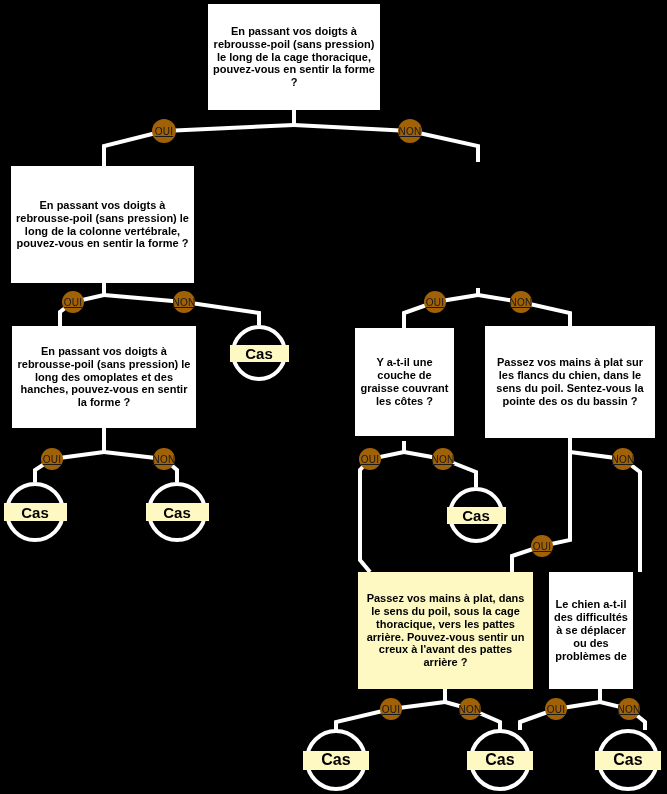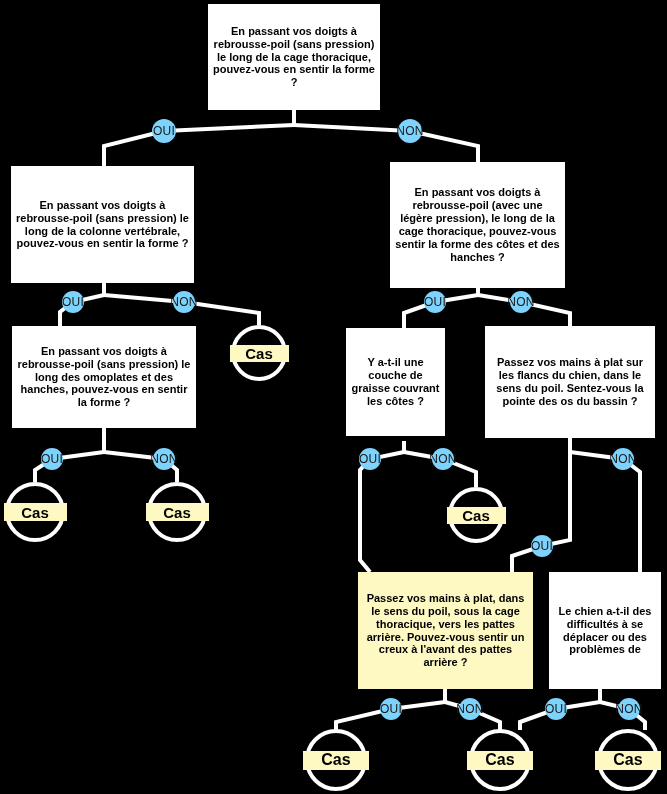--- a/index.html
+++ b/index.html
@@ -60,28 +60,29 @@
     display: flex;
     align-items: center;
     justify-content: center;
     box-sizing: border-box;
     overflow: hidden;
     white-space: nowrap;
   }
   .branch-label {
     position: absolute;
     border-radius: 50%;
-    background: #7dd3fc;
+    background: #a16207;
     color: #1a1a1a;
     display: flex;
     align-items: center;
     justify-content: center;
-    font-size: 12px;
+    font-size: 10px;
     letter-spacing: 0.2px;
     box-sizing: border-box;
+    text-decoration: underline;
   }
 </style>
 </head>
 <body>
 
 <div id="canvas">
   <svg id="edges" viewBox="0 0 667 794" xmlns="http://www.w3.org/2000/svg">
       <path d="M 294 110 L 294 125" stroke="#ffffff" stroke-width="4" fill="none" stroke-linejoin="miter" stroke-linecap="butt"></path>
       <path d="M 294 125 L 164 131 L 104 146 L 104 166" stroke="#ffffff" stroke-width="4" fill="none" stroke-linejoin="miter" stroke-linecap="butt"></path>
       <path d="M 294 125 L 410 131 L 478 146 L 478 162" stroke="#ffffff" stroke-width="4" fill="none" stroke-linejoin="miter" stroke-linecap="butt"></path>
@@ -106,36 +107,33 @@
       <path d="M 600 689 L 600 702" stroke="#ffffff" stroke-width="4" fill="none" stroke-linejoin="miter" stroke-linecap="butt"></path>
       <path d="M 600 702 L 556 709 L 520 722 L 520 730" stroke="#ffffff" stroke-width="4" fill="none" stroke-linejoin="miter" stroke-linecap="butt"></path>
       <path d="M 600 702 L 629 709 L 645 722 L 645 730" stroke="#ffffff" stroke-width="4" fill="none" stroke-linejoin="miter" stroke-linecap="butt"></path>
     </svg>
 <div class="node-box" style="left: 208px; top: 4px; width: 172px; height: 106px; font-size: 11px; background: rgb(255, 255, 255); color: rgb(0, 0, 0);">
       <span>En passant vos doigts à rebrousse-poil (sans pression) le long de la cage thoracique, pouvez-vous en sentir la forme ?</span>
     </div>
     <div class="node-box" style="left: 11px; top: 166px; width: 183px; height: 117px; font-size: 11px; background: rgb(255, 255, 255); color: rgb(0, 0, 0);">
       <span>En passant vos doigts à rebrousse-poil (sans pression) le long de la colonne vertébrale, pouvez-vous en sentir la forme ?</span>
     </div>
-    <div class="node-box" style="left: 390px; top: 162px; width: 175px; height: 126px; font-size: 11px; background: rgb(255, 255, 255); color: rgb(0, 0, 0);">
-      <span>En passant vos doigts à rebrousse-poil (avec une légère pression), le long de la cage thoracique, pouvez-vous sentir la forme des côtes et des hanches ?</span>
-    </div>
     <div class="node-box" style="left: 12px; top: 326px; width: 184px; height: 102px; font-size: 11px; background: rgb(255, 255, 255); color: rgb(0, 0, 0);">
       <span>En passant vos doigts à rebrousse-poil (sans pression) le long des omoplates et des hanches, pouvez-vous en sentir la forme ?</span>
     </div>
-    <div class="node-box" style="left: 346px; top: 328px; width: 99px; height: 108px; font-size: 11px; background: rgb(255, 255, 255); color: rgb(0, 0, 0);">
+    <div class="node-box" style="left: 355px; top: 328px; width: 99px; height: 108px; font-size: 11px; background: rgb(255, 255, 255); color: rgb(0, 0, 0);">
       <span>Y a-t-il une couche de graisse couvrant les côtes ?</span>
     </div>
     <div class="node-box" style="left: 485px; top: 326px; width: 170px; height: 112px; font-size: 11px; background: rgb(255, 255, 255); color: rgb(0, 0, 0);">
       <span>Passez vos mains à plat sur les flancs du chien, dans le sens du poil. Sentez-vous la pointe des os du bassin ?</span>
     </div>
     <div class="node-box" style="left: 358px; top: 572px; width: 175px; height: 117px; font-size: 11px; background: #fef9c3; color: rgb(0, 0, 0);">
       <span>Passez vos mains à plat, dans le sens du poil, sous la cage thoracique, vers les pattes arrière. Pouvez-vous sentir un creux à l'avant des pattes arrière ?</span>
     </div>
-    <div class="node-box" style="left: 549px; top: 572px; width: 112px; height: 117px; font-size: 11px; background: rgb(255, 255, 255); color: rgb(0, 0, 0);">
+    <div class="node-box" style="left: 549px; top: 572px; width: 84px; height: 117px; font-size: 11px; background: rgb(255, 255, 255); color: rgb(0, 0, 0);">
       <span>Le chien a-t-il des difficultés à se déplacer ou des problèmes de</span>
     </div>
     <div class="leaf" style="left: 231px; top: 325px; width: 56px; height: 56px;"></div>
     <div class="leaf-label" style="left: 229.5px; top: 344.5px; width: 59px; height: 17px; font-size: 15px;">Cas</div>
     <div class="leaf" style="left: 5px; top: 482px; width: 60px; height: 60px;"></div>
     <div class="leaf-label" style="left: 3.5px; top: 503px; width: 63px; height: 18px; font-size: 15px;">Cas</div>
     <div class="leaf" style="left: 147px; top: 482px; width: 60px; height: 60px;"></div>
     <div class="leaf-label" style="left: 145.5px; top: 503px; width: 63px; height: 18px; font-size: 15px;">Cas</div>
     <div class="leaf" style="left: 448px; top: 487px; width: 56px; height: 56px;"></div>
     <div class="leaf-label" style="left: 446.5px; top: 506.5px; width: 59px; height: 17px; font-size: 15px;">Cas</div>

